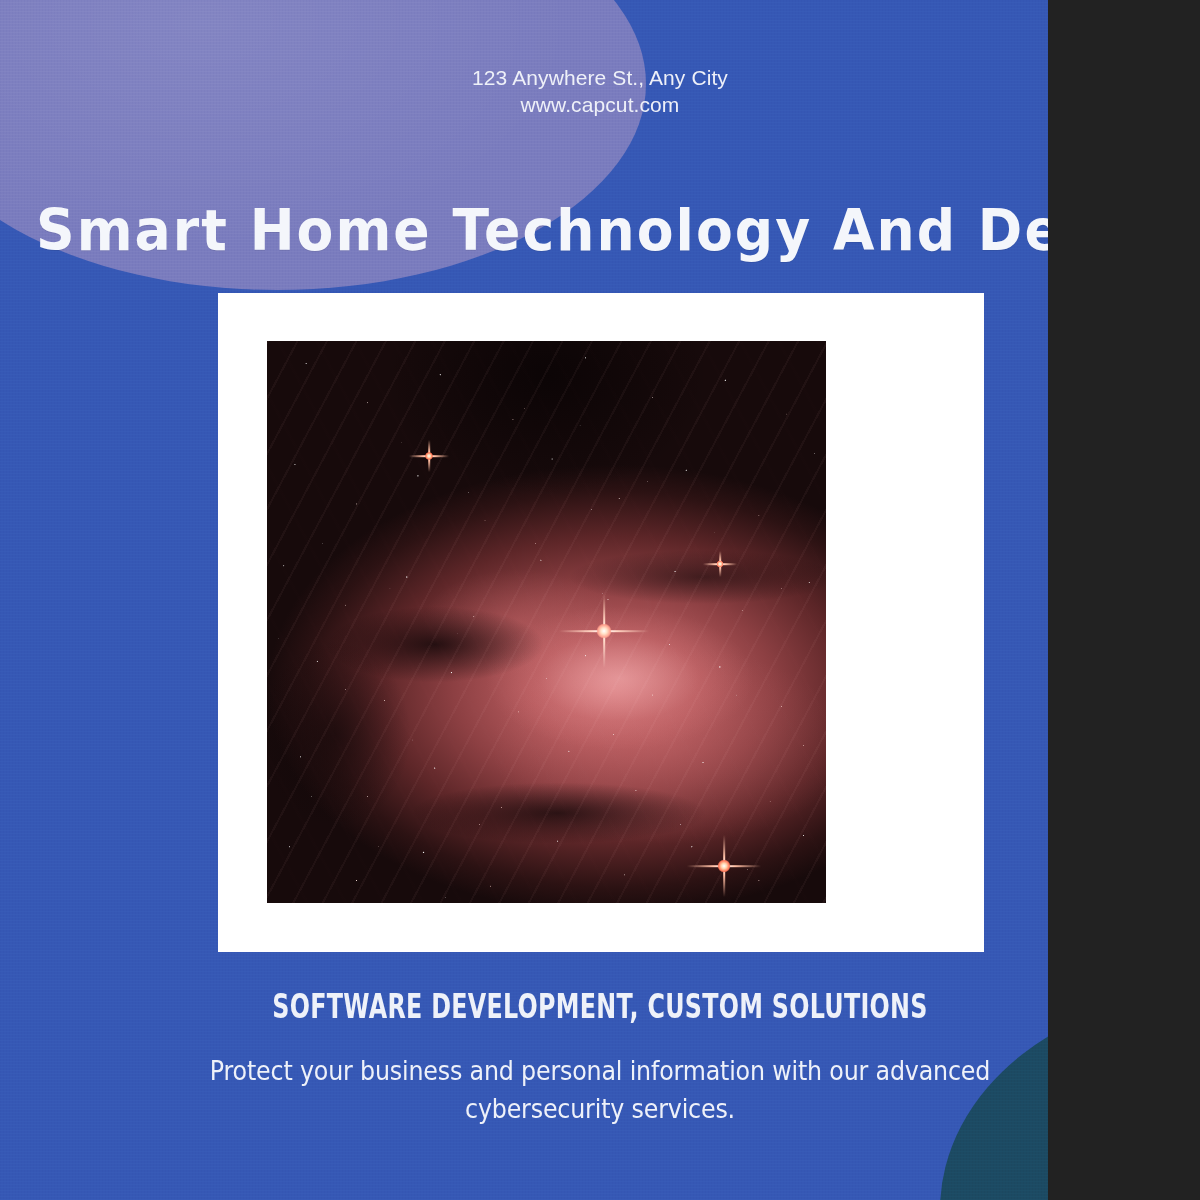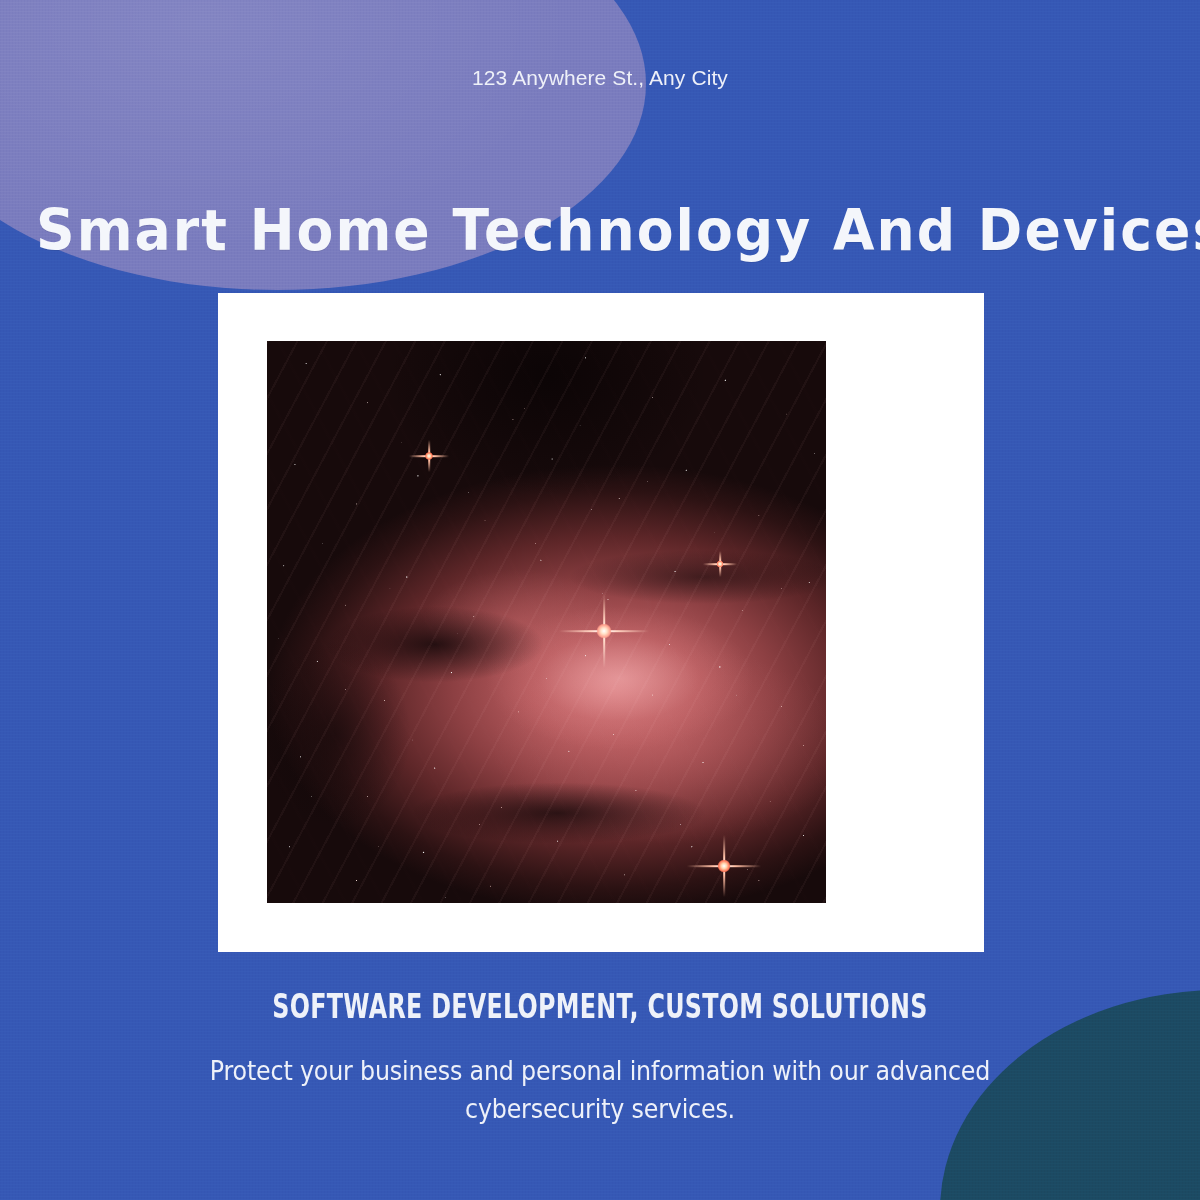--- a/index.html
+++ b/index.html
@@ -3,21 +3,21 @@
 <meta charset="utf-8">
 <title>Smart Home Technology And Devices</title>
 <style>
   html, body {
     margin: 0;
     padding: 0;
     background: #222;
   }
   #poster {
     position: relative;
-    width: 1200px;
+    width: 1048px;
     height: 1200px;
     overflow: hidden;
     background: #3658B5;
     font-family: "Liberation Sans", sans-serif;
   }
 
   
   .bg-circle {
     position: absolute;
     border-radius: 50%;
@@ -325,20 +325,21 @@
 
 <div id="poster">
 
   <div class="bg-circle" id="circle-purple"></div>
   <div class="bg-circle" id="circle-purple-inner"></div>
   <div class="bg-circle" id="circle-teal"></div>
   <div id="grain"></div>
 
   <div id="header-block">
     <span class="line">123 Anywhere St., Any City</span>
+    <span class="line">www.capcut.com</span>
   </div>
 
   <div id="headline">Smart Home Technology And Devices</div>
 
   <div id="photo-frame">
     <div id="photo">
       <div class="neb-layer" id="neb-base"></div>
       <div class="neb-layer" id="neb-glow"></div>
       <div class="neb-layer" id="neb-dust"></div>
       <div class="neb-layer" id="neb-wisp"></div>

